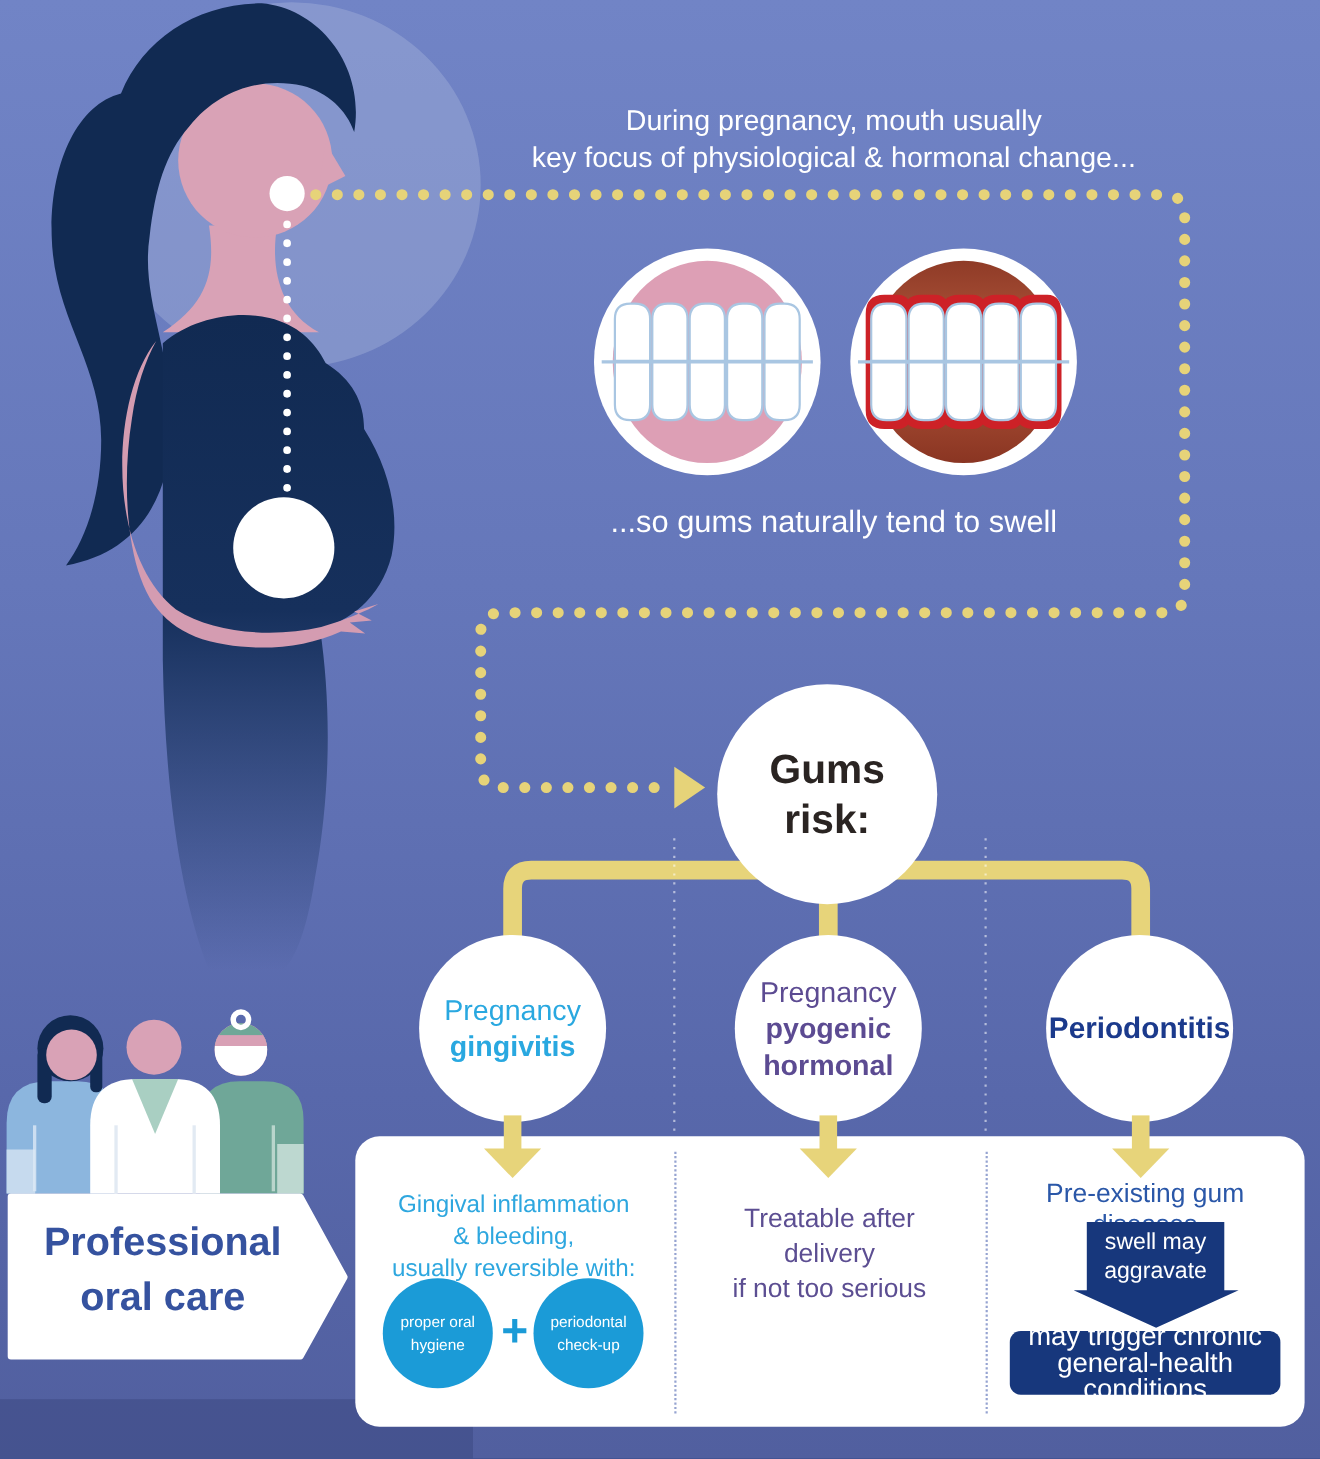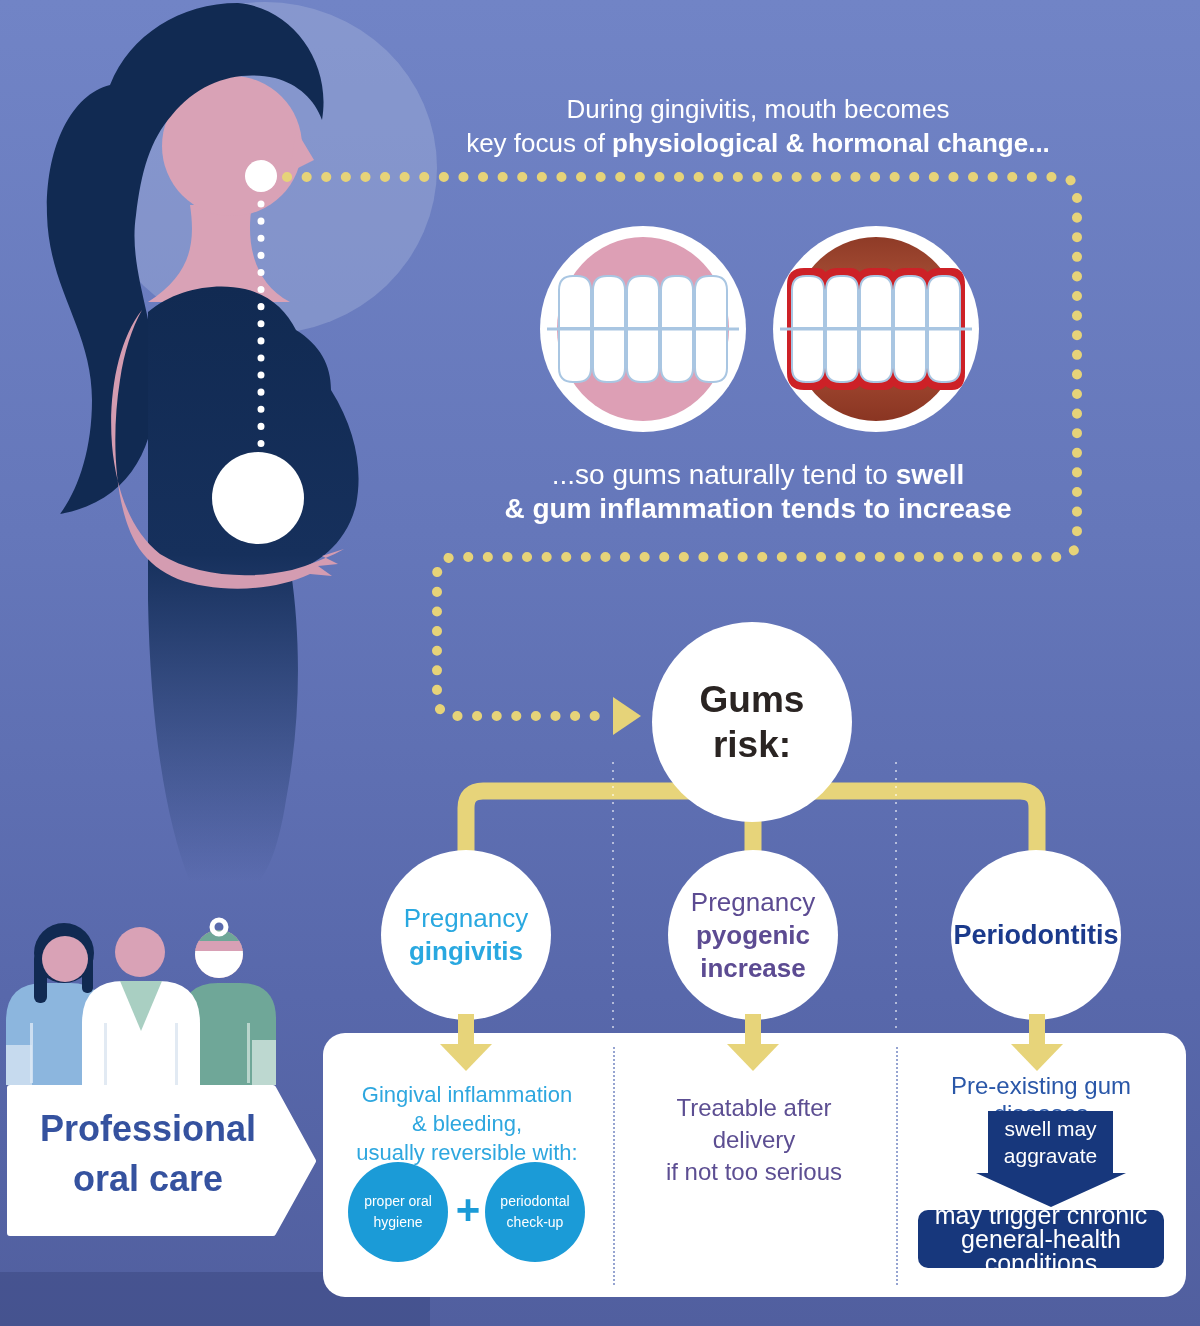--- a/index.html
+++ b/index.html
@@ -6,21 +6,21 @@
   #canvas{
     position:relative;width:1200px;height:1326px;overflow:hidden;
     font-family:"Liberation Sans", sans-serif;
     background:linear-gradient(180deg,#7184c6 0%,#6577ba 40%,#5868ab 75%,#515f9f 100%);
   }
   .abs{position:absolute;}
   svg{display:block;}
   
   .intro{left:458px;top:92px;width:600px;text-align:center;color:#ffffff;
          font-size:26px;line-height:34px;}
-  .intro b,.caption b{font-weight:700;}
+  .intro b,.caption b{font-weight:400;}
   .caption{left:458px;top:458px;width:600px;text-align:center;color:#ffffff;
            font-size:28px;line-height:34px;}
   
   .hub{left:652px;top:622px;width:200px;height:200px;border-radius:50%;background:#ffffff;
        display:flex;align-items:center;justify-content:center;text-align:center;
        color:#2a2422;font-size:37px;line-height:45px;font-weight:700;white-space:pre-line;}
   .branch{width:170px;height:170px;border-radius:50%;background:#ffffff;top:850px;
           display:flex;flex-direction:column;align-items:center;justify-content:center;
           text-align:center;font-size:26px;line-height:33px;}
   .branch .reg{font-weight:400;}
@@ -173,40 +173,39 @@
       <line x1="753" y1="791" x2="753" y2="862"></line>
     </g>
 
     <g stroke="rgba(255,255,255,0.55)" stroke-width="2" stroke-dasharray="2 6">
       <line x1="613" y1="762" x2="613" y2="1028"></line>
       <line x1="896" y1="762" x2="896" y2="1028"></line>
     </g>
   </svg>
 
   <div class="abs intro">
-    <span>During gingivitis, mouth becomes</span><br>
+    <span>During pregnancy, mouth usually</span><br>
     <span>key focus of </span><b>physiological &amp; hormonal change...</b>
   </div>
 
   <div class="abs caption">
     <span>...so gums naturally tend to </span><b>swell</b><br>
-    <b>&amp; gum inflammation tends to increase</b>
   </div>
 
   <div class="abs hub">Gums
 risk:</div>
 
   <div class="abs branch" id="branch-1">
     <span class="reg">Pregnancy</span>
     <span class="bld">gingivitis</span>
   </div>
   <div class="abs branch" id="branch-2">
     <span class="reg">Pregnancy</span>
     <span class="bld">pyogenic
-increase</span>
+hormonal</span>
   </div>
   <div class="abs branch" id="branch-3">
     <span class="bld">Periodontitis</span>
   </div>
 
   <div class="abs panel"></div>
   <div class="abs panel-divider" id="pdiv-1"></div>
   <div class="abs panel-divider" id="pdiv-2"></div>
 
   <div class="abs stub" style="left:458px;"></div>

